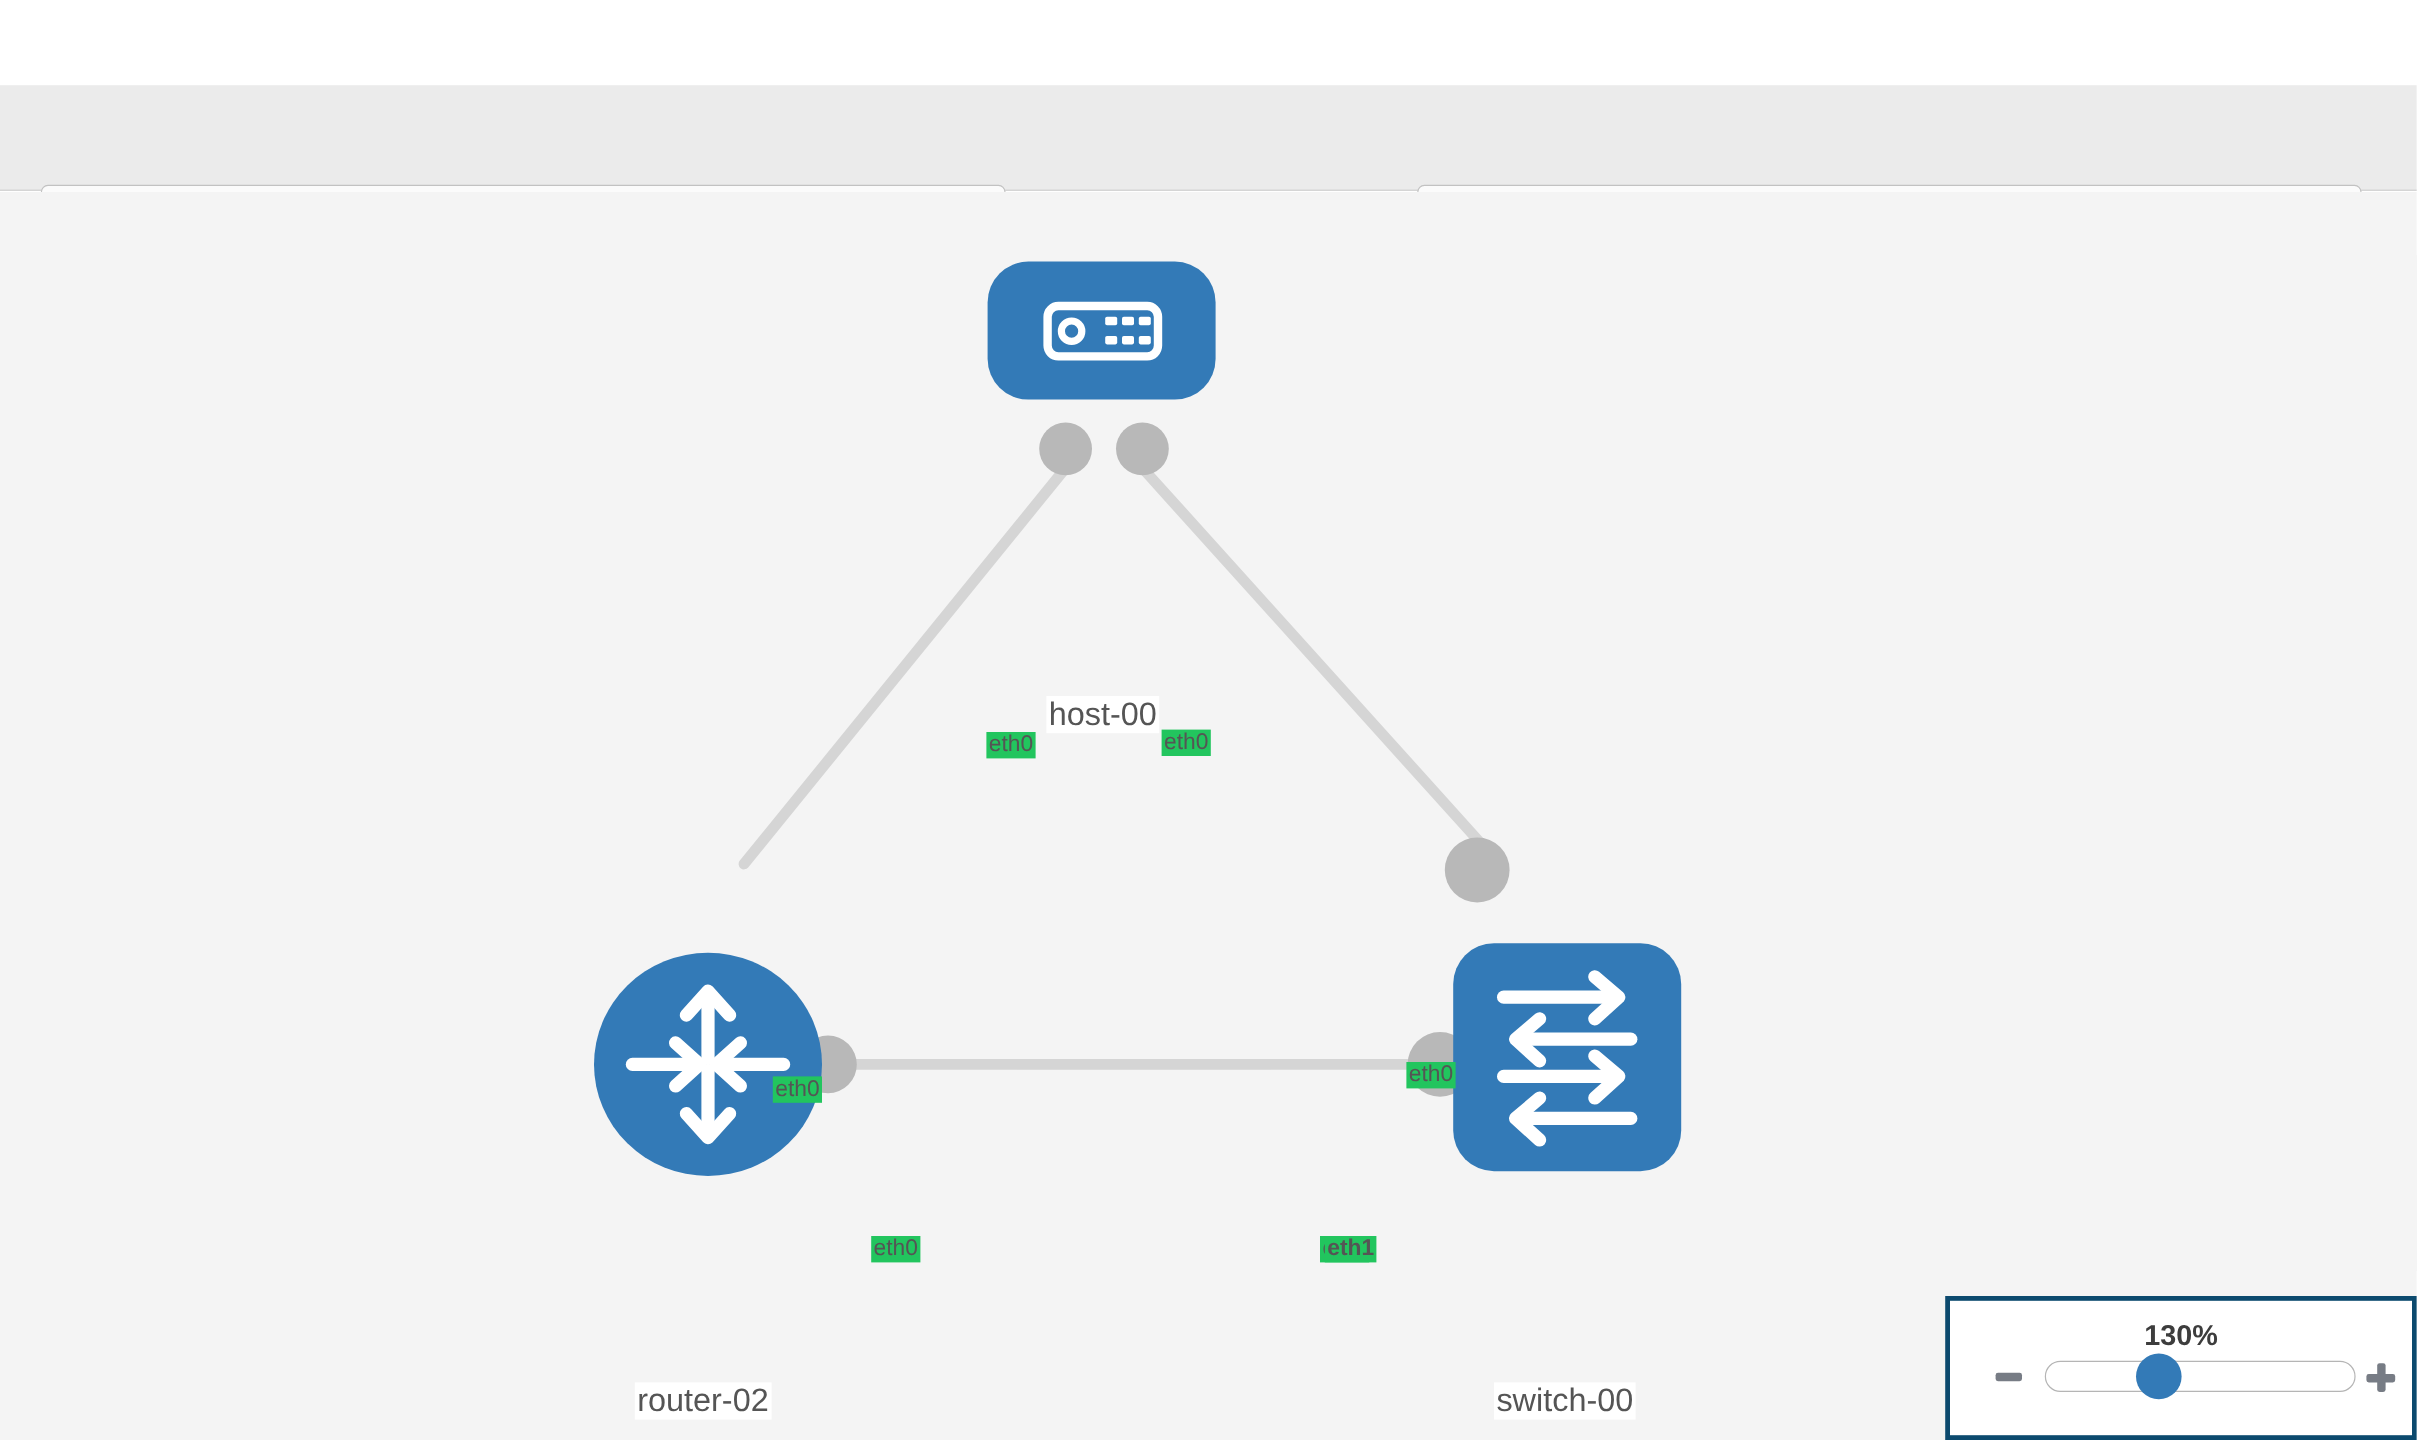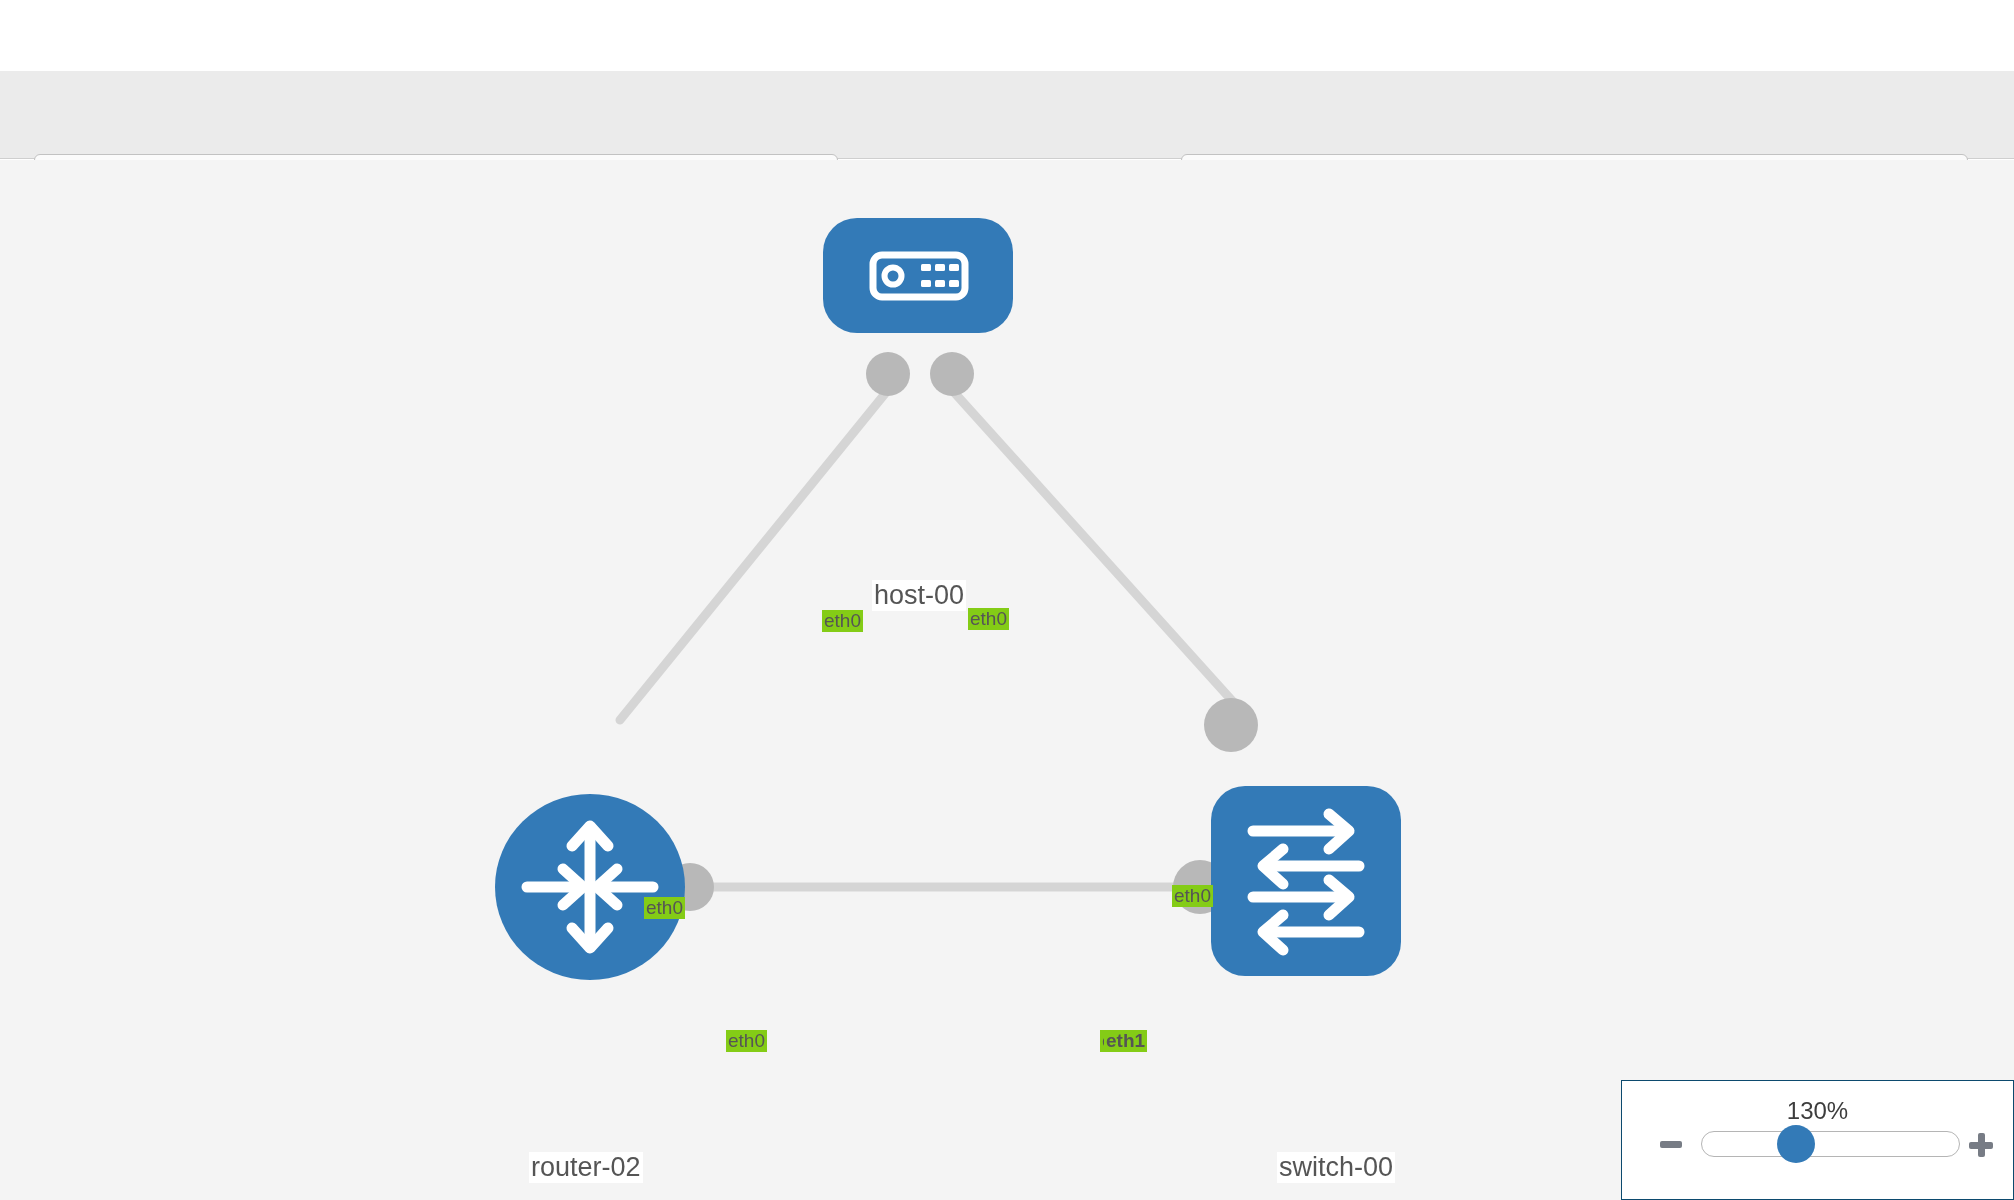--- a/index.html
+++ b/index.html
@@ -124,32 +124,33 @@
     font-size: 27px;
     color: #555555;
     background: #ffffff;
     white-space: nowrap;
     padding: 0 2px;
   }
   .port-label {
     position: absolute;
     font-size: 19px;
     color: #555555;
-    background: #84cc16;
+    background: #22c55e;
     white-space: nowrap;
     padding: 0 2px;
   }
 
   
   .zoom-panel {
     position: absolute;
     left: 1621px; top: 1080px;
     width: 393px; height: 120px;
     background: #ffffff;
-    border: 1px solid #0c4a6e;
+    border: 4px solid #0c4a6e;
+    font-weight: bold;
   }
   .zoom-value {
     position: absolute;
     left: 0; top: 16px;
     width: 100%;
     text-align: center;
     font-size: 24px;
     color: #3d3d3d;
   }
   .zoom-minus, .zoom-plus {
@@ -282,21 +283,21 @@
           <path d="M1329 720 L1349 737 L1329 755"></path>
 
           <path d="M1359 772 L1265 772"></path>
           <path d="M1283 755 L1263 772 L1283 790"></path>
         </g>
       </g>
     </svg>
 
     <div class="node-label" style="left:872px; top:420px;">host-00</div>
     <div class="node-label" style="left:529px; top:992px;">router-02</div>
-    <div class="node-label" style="left:1245px; top:992px;margin-left:32px;">switch-00</div>
+    <div class="node-label" style="left:1245px; top:992px;">switch-00</div>
 
     <div class="port-label" style="left:822px; top:450px;">eth0</div>
     <div class="port-label" style="left:968px; top:448px;">eth0</div>
     <div class="port-label" style="left:644px; top:737px;">eth0</div>
     <div class="port-label" style="left:1172px; top:725px;">eth0</div>
     <div class="port-label" style="left:726px; top:870px;">eth0</div>
     <div class="port-label" style="left:1100px; top:870px;">eth0</div>
     <div class="port-label" style="left:1104px; top:870px;font-weight:bold;">eth1</div>
   </div>
 

